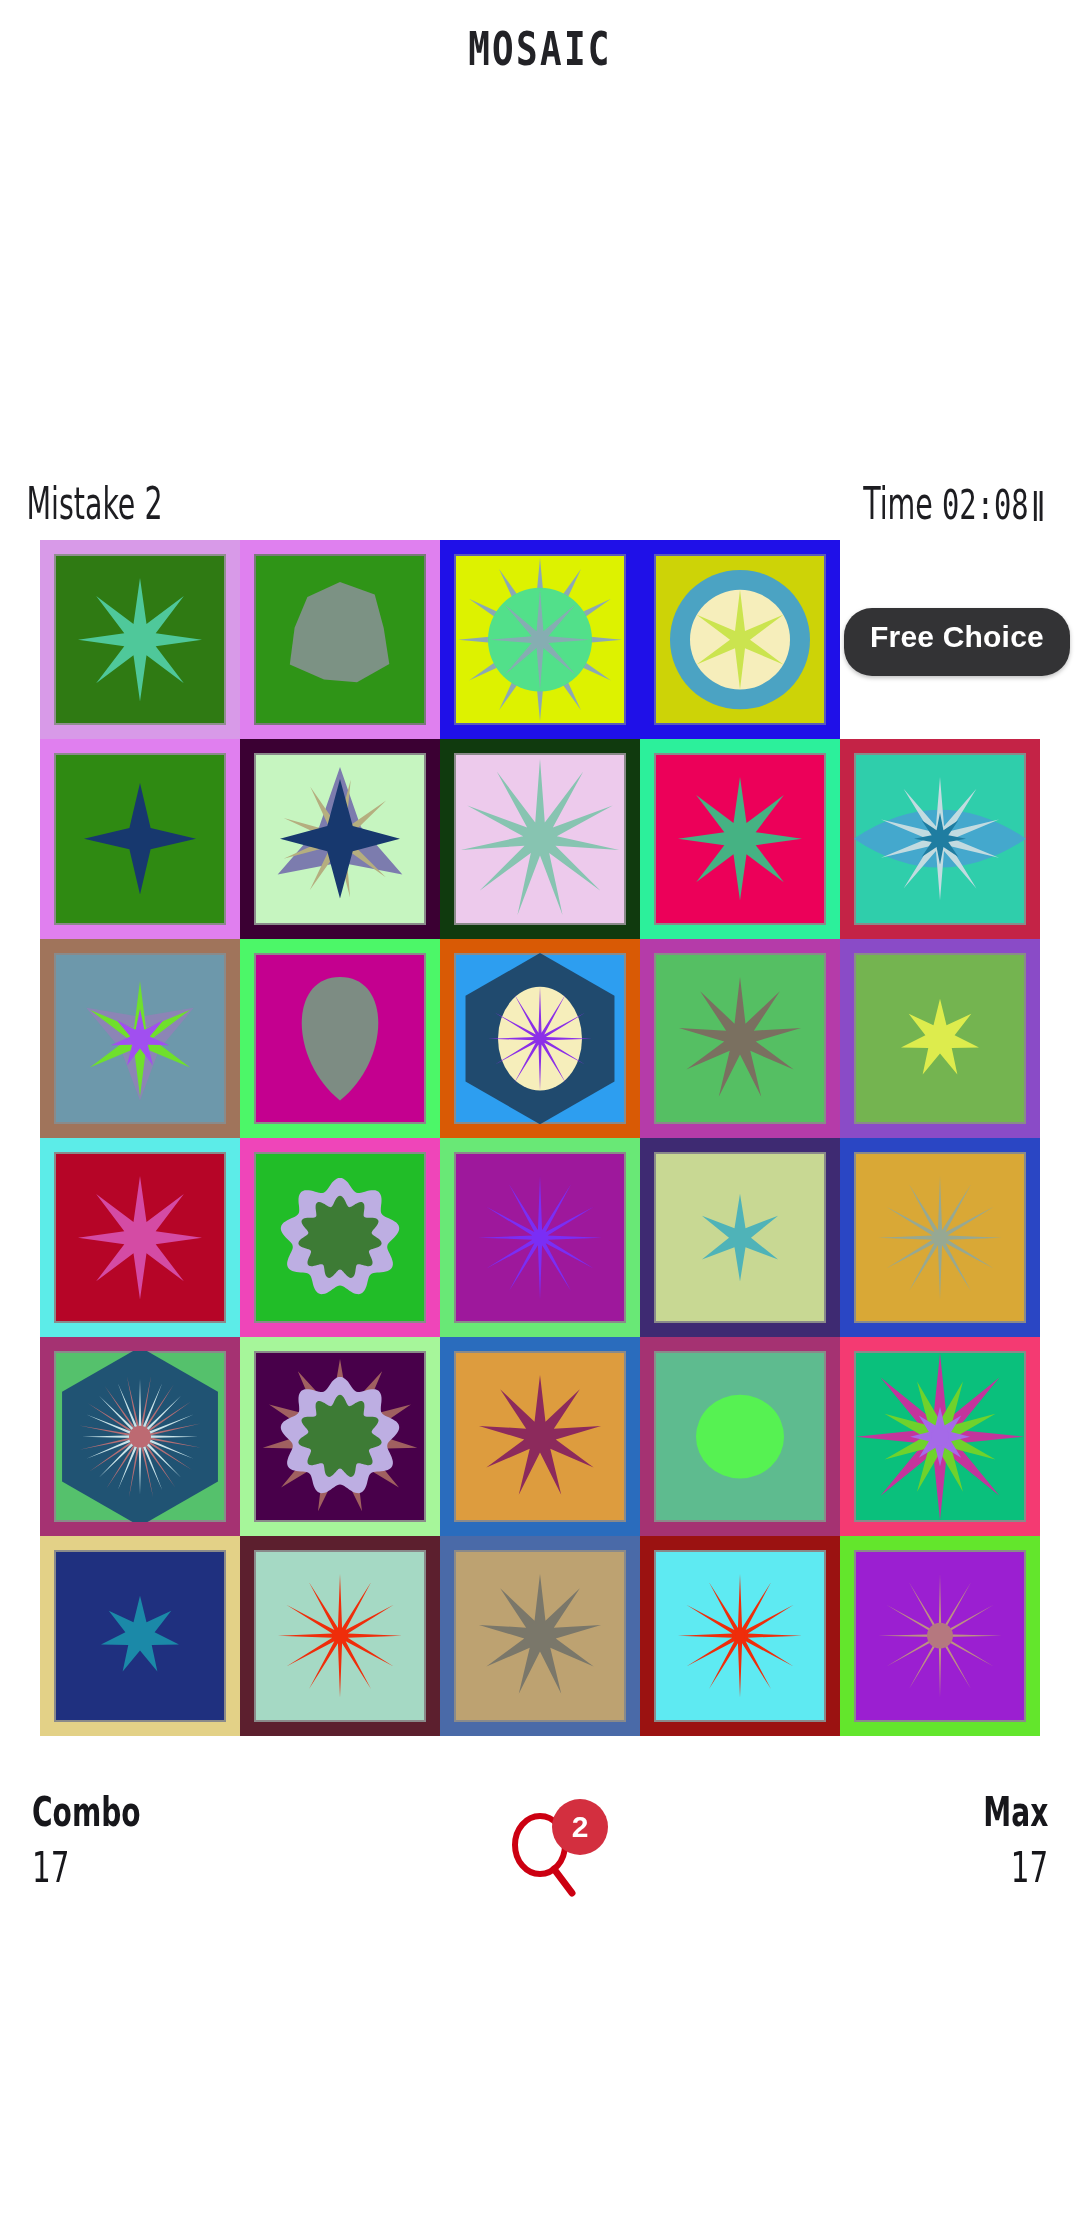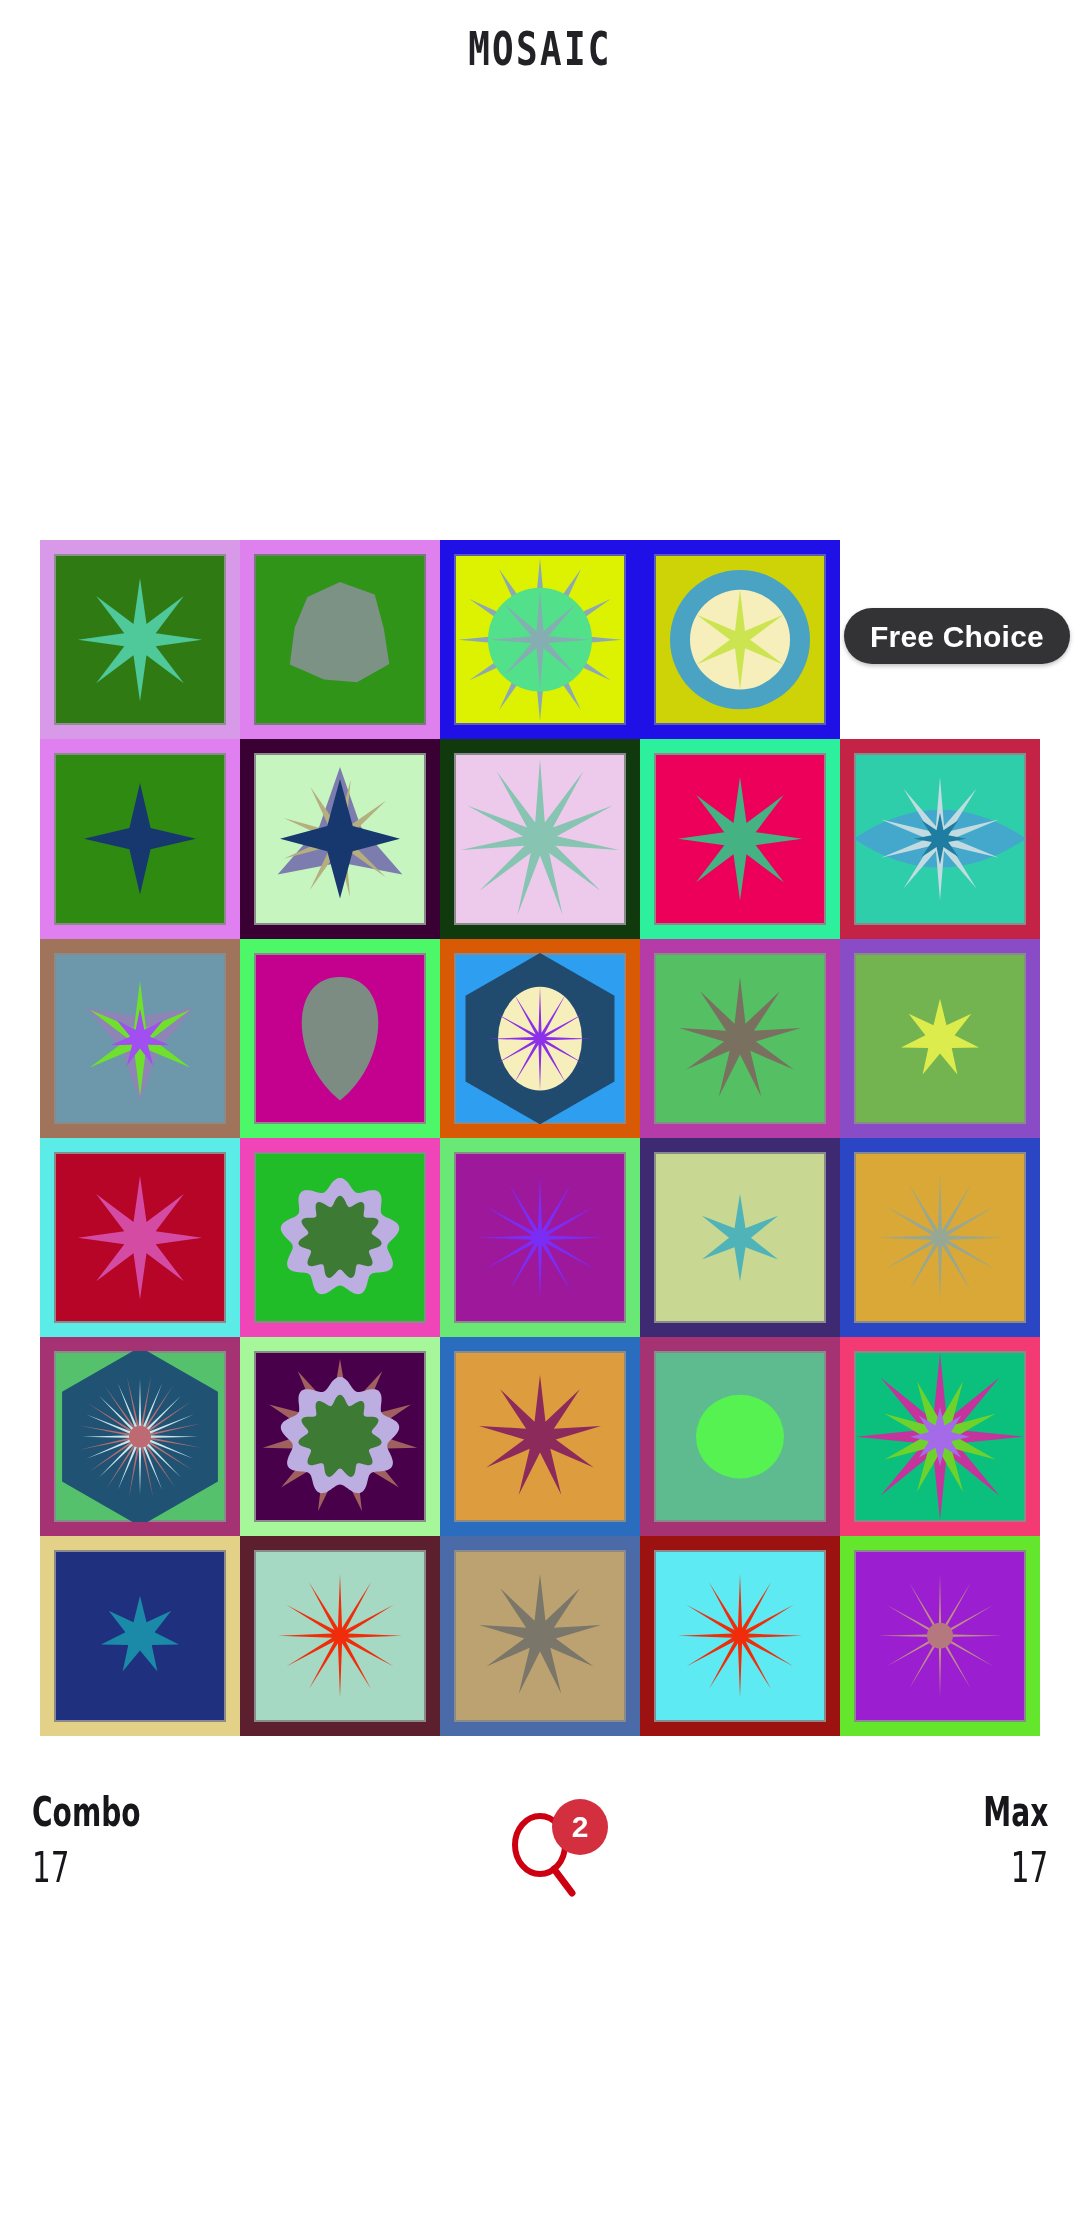--- a/index.html
+++ b/index.html
@@ -50,21 +50,21 @@
   .cell{position:relative;overflow:hidden;}
   .cell .frame{position:absolute;inset:0;}
   .cell .tile{position:absolute;inset:14px;overflow:hidden;}
   .cell.empty{background:transparent;}
   .tile svg{display:block;width:100%;height:100%;}
 
   
   #free-choice-tip{
     position:absolute;left:844px;top:608px;
     background:#333335;border-radius:28px;
-    padding:12px 26px 10px 26px;
+    padding:12px 26px 22px 26px;
     color:#ffffff;font-size:30px;font-weight:700;
     letter-spacing:.2px;
     white-space:nowrap;
     box-shadow:0 2px 4px rgba(0,0,0,.25);
   }
 
   
   #footer{position:absolute;top:1745px;left:0;width:1080px;height:140px;margin-top:44px;}
   .foot-label{
     font-family:"Liberation Sans Narrow","DejaVu Sans Condensed",sans-serif;
@@ -88,20 +88,26 @@
     font-size:30px;font-weight:700;
     display:flex;align-items:center;justify-content:center;
   }
 </style>
 </head>
 <body>
 
 <div id="app-title">MOSAIC</div>
 
 <div id="status-row">
+  <div id="mistake-block">
+    <span class="status-txt" style="display:inline-block;"><span>Mistake</span>&nbsp;<span>2</span></span>
+  </div>
+  <div id="time-block">
+    <span class="status-txt" style="display:inline-block;"><span>Time</span>&nbsp;<span class="digits">02:08</span><span class="pause-icon"><i></i><i></i></span></span>
+  </div>
 </div>
 
 <div id="mosaic-grid">
     <div class="cell">
       <div class="frame" style="background: rgb(216, 154, 232);"></div>
       <div class="tile" style="background: rgb(47, 122, 19); box-shadow: rgb(143, 143, 143) 0px 0px 0px 2px inset;">
         <svg viewBox="0 0 172 172" preserveAspectRatio="none">
           <path d="M86.00 24.00L92.51 70.29L129.84 42.16L101.71 79.49L148.00 86.00L101.71 92.51L129.84 129.84L92.51 101.71L86.00 148.00L79.49 101.71L42.16 129.84L70.29 92.51L24.00 86.00L70.29 79.49L42.16 42.16L79.49 70.29Z" fill="#4fc89a"></path>
         </svg>
       </div>

